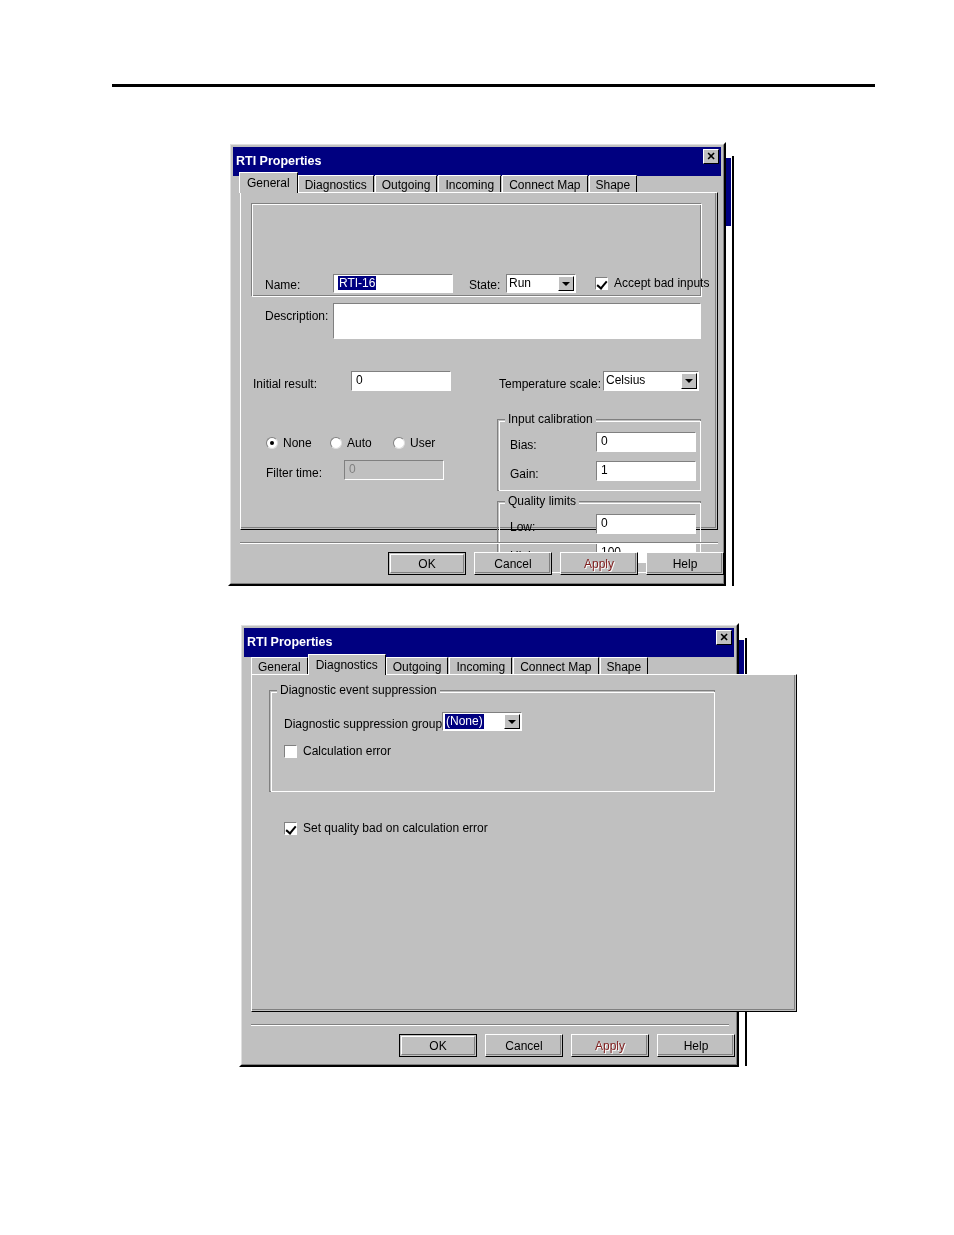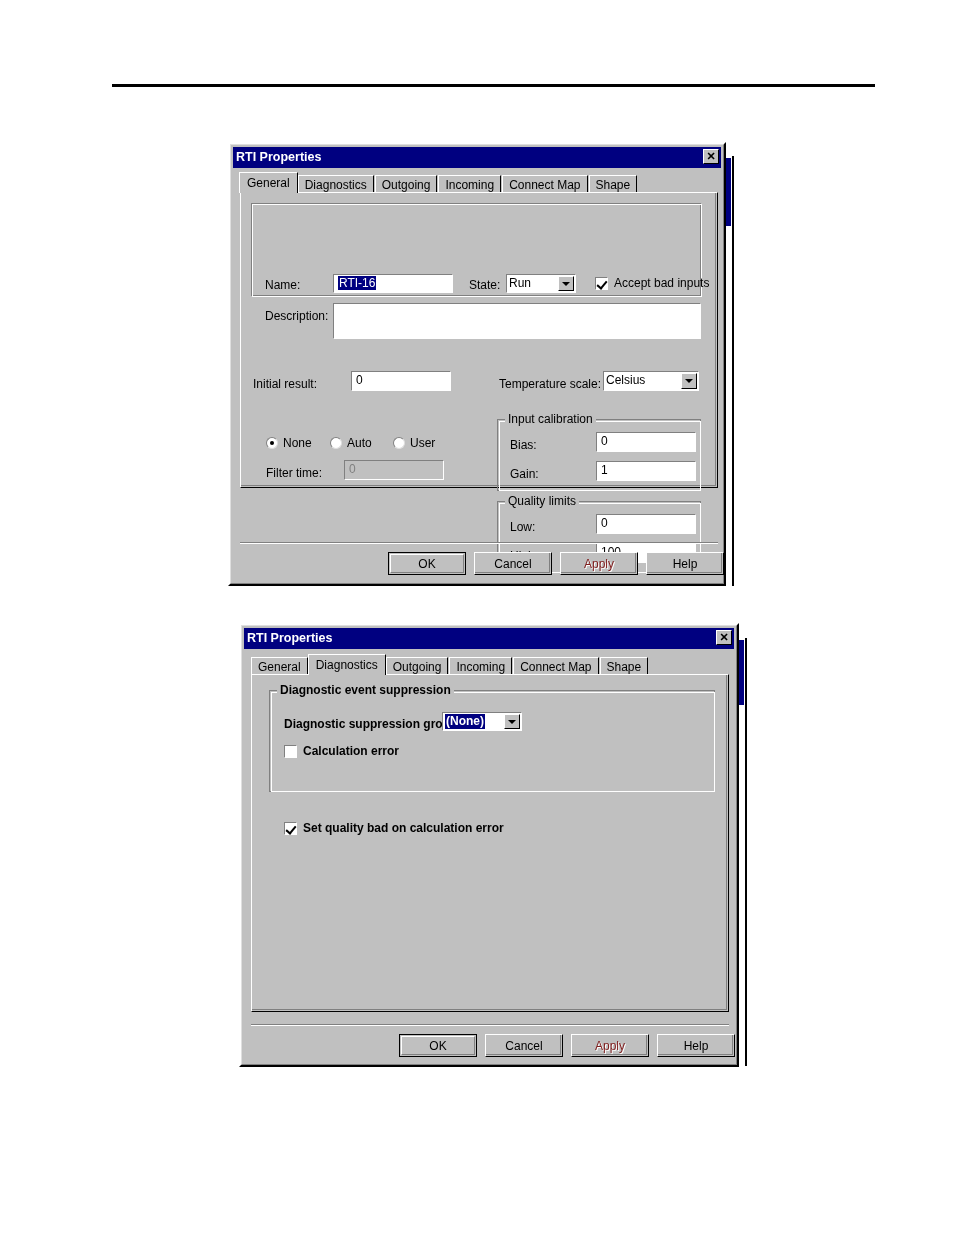--- a/index.html
+++ b/index.html
@@ -62,21 +62,21 @@
     position: absolute;
     width: 2px;
     background: #000000;
   }
 
   .titlebar {
     position: absolute;
     left: 3px;
     top: 3px;
     right: 3px;
-    height: 21px;
+    height: 29px;
     background: #000080;
     display: flex;
     align-items: center;
     padding-left: 3px;
   }
   .titlebar .title-text {
     color: #ffffff;
     font-weight: bold;
     font-size: 12.5px;
     letter-spacing: 0px;
@@ -426,21 +426,21 @@
       <span>Incoming</span>
     </div>
     <div class="tab">
       <span>Connect Map</span>
     </div>
     <div class="tab">
       <span>Shape</span>
     </div>
   </div>
 
-  <div class="tabpage" style="left:10px; top:48px; width:478px; height:296px;">
+  <div class="tabpage" style="left:10px; top:48px; width:478px; height:338px;">
     <div class="tabpage-inner"></div>
 
     <div class="panel" style="left:10px; top:10px; width:450px; height:93px;">
     </div>
 
     <div class="lbl" style="left:24px; top:85px;">Name:</div>
     <div class="textbox" style="left:92px; top:81px; width:120px; height:19px;">
       <span class="sel">RTI-16</span>
     </div>
 
@@ -565,21 +565,21 @@
       <span>Incoming</span>
     </div>
     <div class="tab">
       <span>Connect Map</span>
     </div>
     <div class="tab">
       <span>Shape</span>
     </div>
   </div>
 
-  <div class="tabpage" style="left:10px; top:49px; width:478px; height:338px;font-weight:bold;">
+  <div class="tabpage" style="left:10px; top:49px; width:546px; height:338px;">
     <div class="tabpage-inner"></div>
 
     <div class="groupbox" style="left:17px; top:15px; width:446px; height:102px;">
       <span class="gb-title">Diagnostic event suppression</span>
     </div>
 
     <div class="lbl" style="left:32px; top:42px;">Diagnostic suppression group:</div>
     <div class="combo" style="left:190px; top:37px; width:80px; height:19px;padding-left:39px;">
       <span class="combo-text selected">(None)</span>
       <div class="combo-arrow">

